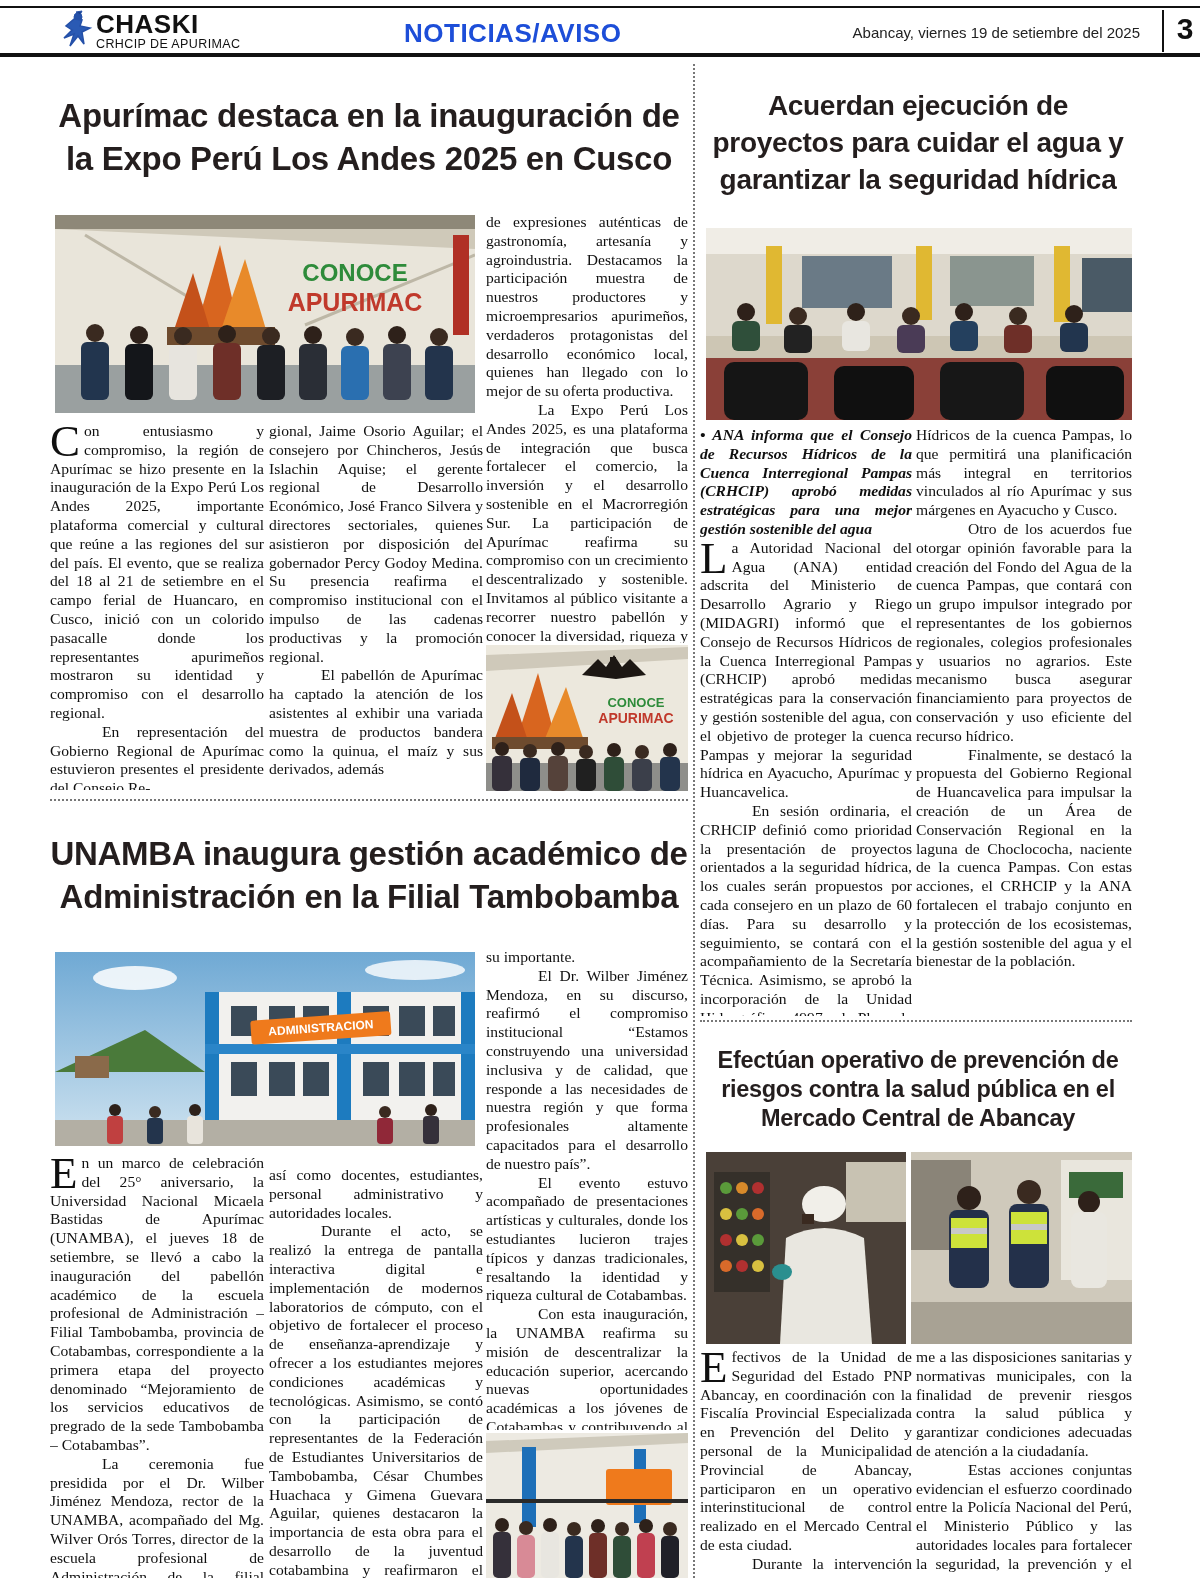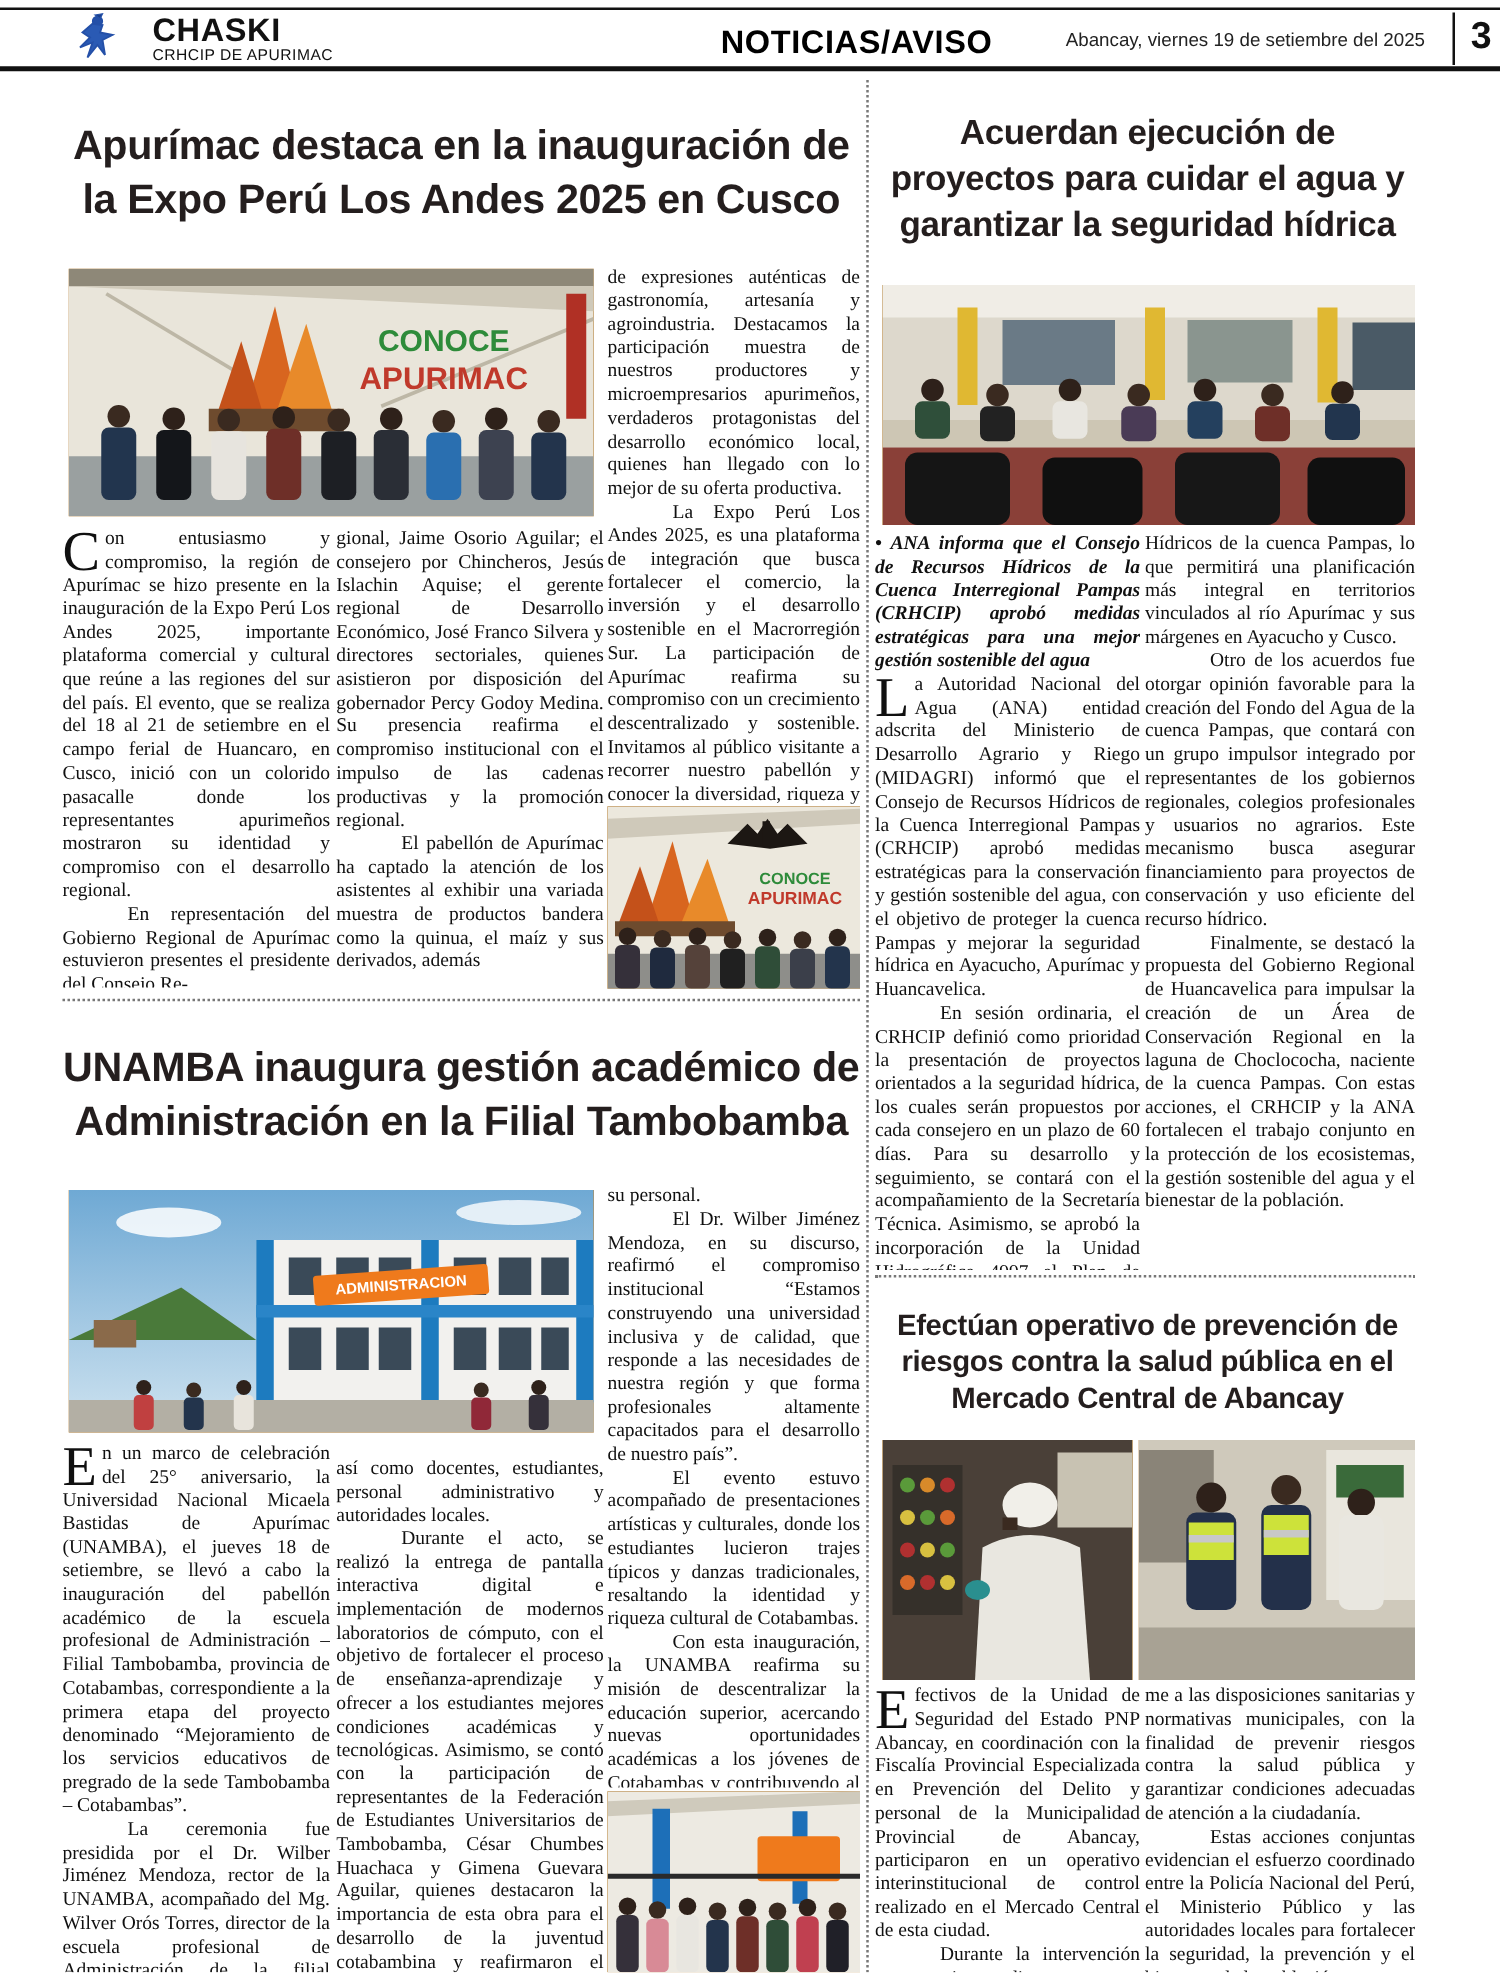--- a/index.html
+++ b/index.html
@@ -1,25 +1,25 @@
 <!DOCTYPE html>
 <html><head>
 <meta charset="utf-8">
 <style>
   html,body{margin:0;padding:0;background:#ffffff;}
   .page{position:relative;width:1200px;height:1578px;background:#ffffff;overflow:hidden;
         font-family:"Liberation Serif", serif;color:#141414;}
   
   .rule-top{position:absolute;left:0;top:6px;width:1200px;height:2px;background:#111;}
   .rule-bottom{position:absolute;left:0;top:53px;width:1200px;height:4px;background:#111;}
-  .logo{position:absolute;left:56px;top:10px;display:flex;align-items:center;gap:26px;}
+  .logo{position:absolute;left:56px;top:10px;display:flex;align-items:center;gap:0;}
   .logo-title{font-family:"Liberation Sans",sans-serif;font-weight:700;font-size:26px;line-height:26px;color:#111;letter-spacing:0.5px;}
   .logo-subtitle{font-family:"Liberation Sans",sans-serif;font-size:12.5px;line-height:14px;color:#111;letter-spacing:0.4px;}
-  .section-title{position:absolute;left:394px;top:18px;width:400px;text-align:right;
-        font-family:"Liberation Sans",sans-serif;font-weight:700;font-size:26px;color:#000000;letter-spacing:0.5px;}
+  .section-title{position:absolute;left:404px;top:18px;width:400px;text-align:left;
+        font-family:"Liberation Sans",sans-serif;font-weight:700;font-size:26px;color:#1d4ed8;letter-spacing:0.5px;}
   .dateline{position:absolute;right:60px;top:24px;font-family:"Liberation Sans",sans-serif;font-size:15px;color:#222;}
   .mast-vline{position:absolute;left:1162px;top:10px;width:2px;height:42px;background:#111;}
   .pagenum{position:absolute;left:1170px;top:12px;width:30px;text-align:center;
         font-family:"Liberation Sans",sans-serif;font-weight:700;font-size:30px;color:#111;}
   
   .dotted-v{position:absolute;width:0;border-left:2px dotted #777;}
   .dotted-h{position:absolute;height:0;border-top:2px dotted #777;}
   
   .headline{position:absolute;text-align:center;font-family:"Liberation Sans",sans-serif;
         font-weight:700;color:#241e1e;letter-spacing:-0.3px;}
@@ -275,21 +275,21 @@
 
   <div class="col a3c1">
     <p><span class="dropcap">E</span><span>n un marco de celebración del 25° aniversario, la Universidad Nacional Micaela Bastidas de Apurímac (UNAMBA), el jueves 18 de setiembre, se llevó a cabo la inauguración del pabellón académico de la escuela profesional de Administración – Filial Tambobamba, provincia de Cotabambas, correspondiente a la primera etapa del proyecto denominado “Mejoramiento de los servicios educativos de pregrado de la sede Tambobamba – Cotabambas”.</span></p>
     <p class="indent">La ceremonia fue presidida por el Dr. Wilber Jiménez Mendoza, rector de la UNAMBA, acompañado del Mg. Wilver Orós Torres, director de la escuela profesional de Administración de la filial Tambobamba,</p>
   </div>
   <div class="col a3c2">
     <p>así como docentes, estudiantes, personal administrativo y autoridades locales.</p>
     <p class="indent">Durante el acto, se realizó la entrega de pantalla interactiva digital e implementación de modernos laboratorios de cómputo, con el objetivo de fortalecer el proceso de enseñanza-aprendizaje y ofrecer a los estudiantes mejores condiciones académicas y tecnológicas.  Asimismo, se contó con la participación de representantes de la Federación de Estudiantes Universitarios de Tambobamba, César Chumbes Huachaca y Gimena Guevara Aguilar, quienes destacaron la importancia de esta obra para el desarrollo de la juventud cotabambina y reafirmaron el compromiso de los estudiantes con el progreso de</p>
   </div>
   <div class="col a3c3">
-    <p>su personal.</p>
+    <p>su importante.</p>
     <p class="indent">El Dr. Wilber Jiménez Mendoza, en su discurso, reafirmó el compromiso institucional “Estamos construyendo una universidad inclusiva y de calidad, que responde a las necesidades de nuestra región y que forma profesionales altamente capacitados para el desarrollo de nuestro país”.</p>
     <p class="indent">El evento estuvo acompañado de presentaciones artísticas y culturales, donde los estudiantes lucieron trajes típicos y danzas tradicionales, resaltando la identidad y riqueza cultural de Cotabambas.</p>
     <p class="indent">Con esta inauguración, la UNAMBA reafirma su misión de descentralizar la educación superior, acercando nuevas oportunidades académicas a los jóvenes de Cotabambas y contribuyendo al desarrollo sostenible de la región.</p>
   </div>
 
   <div class="photo ph-e">
     <svg width="202" height="145" viewBox="0 0 202 145">
       <rect width="202" height="145" fill="#edeae2"></rect>
       <path d="M0 8 L202 0 L202 10 L0 20 Z" fill="#cfcabc"></path>
       <rect x="36" y="14" width="14" height="80" fill="#1d6fb8"></rect>

